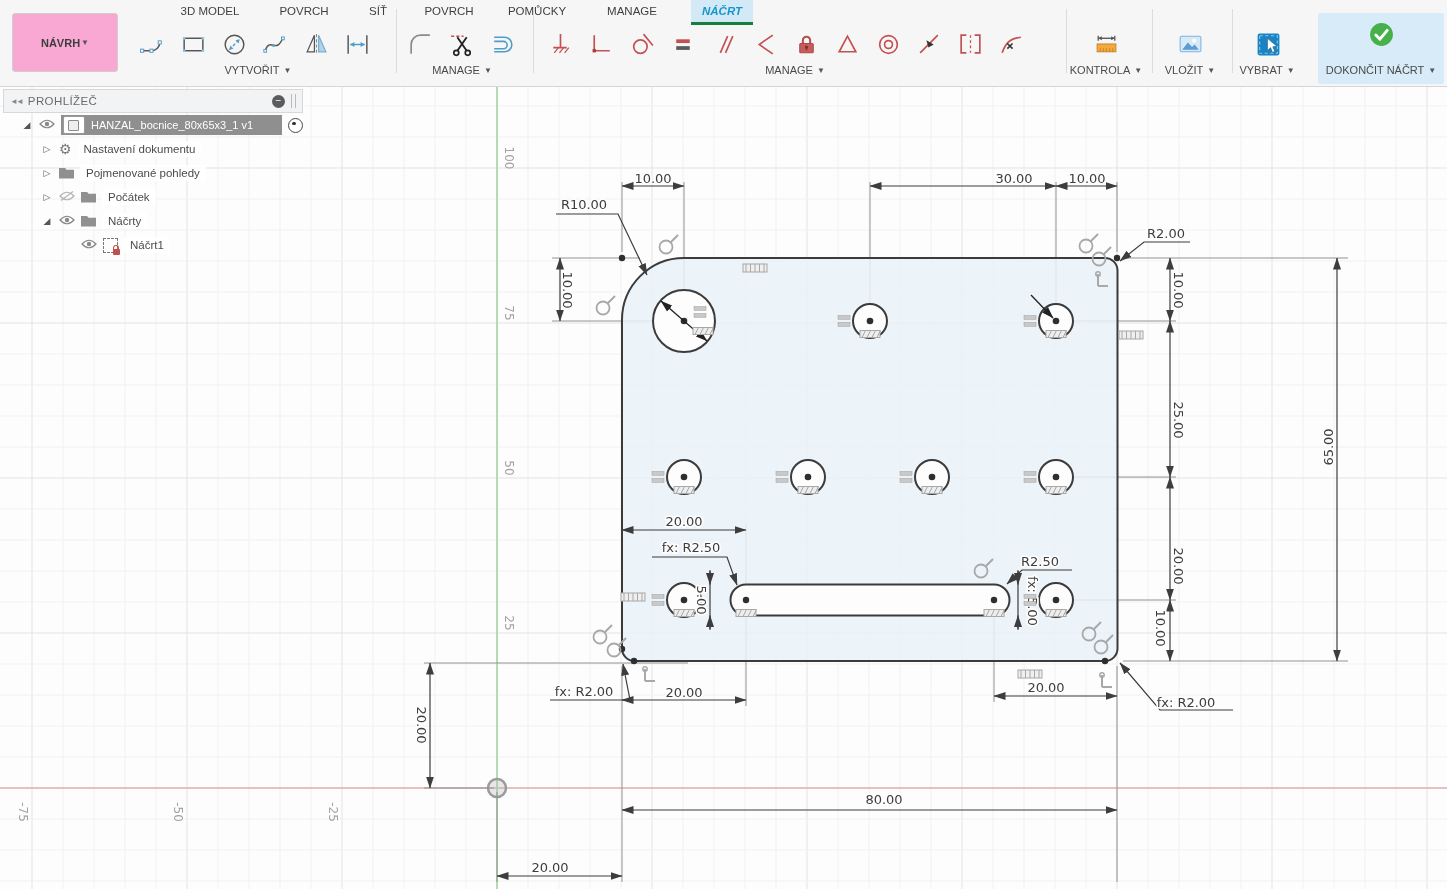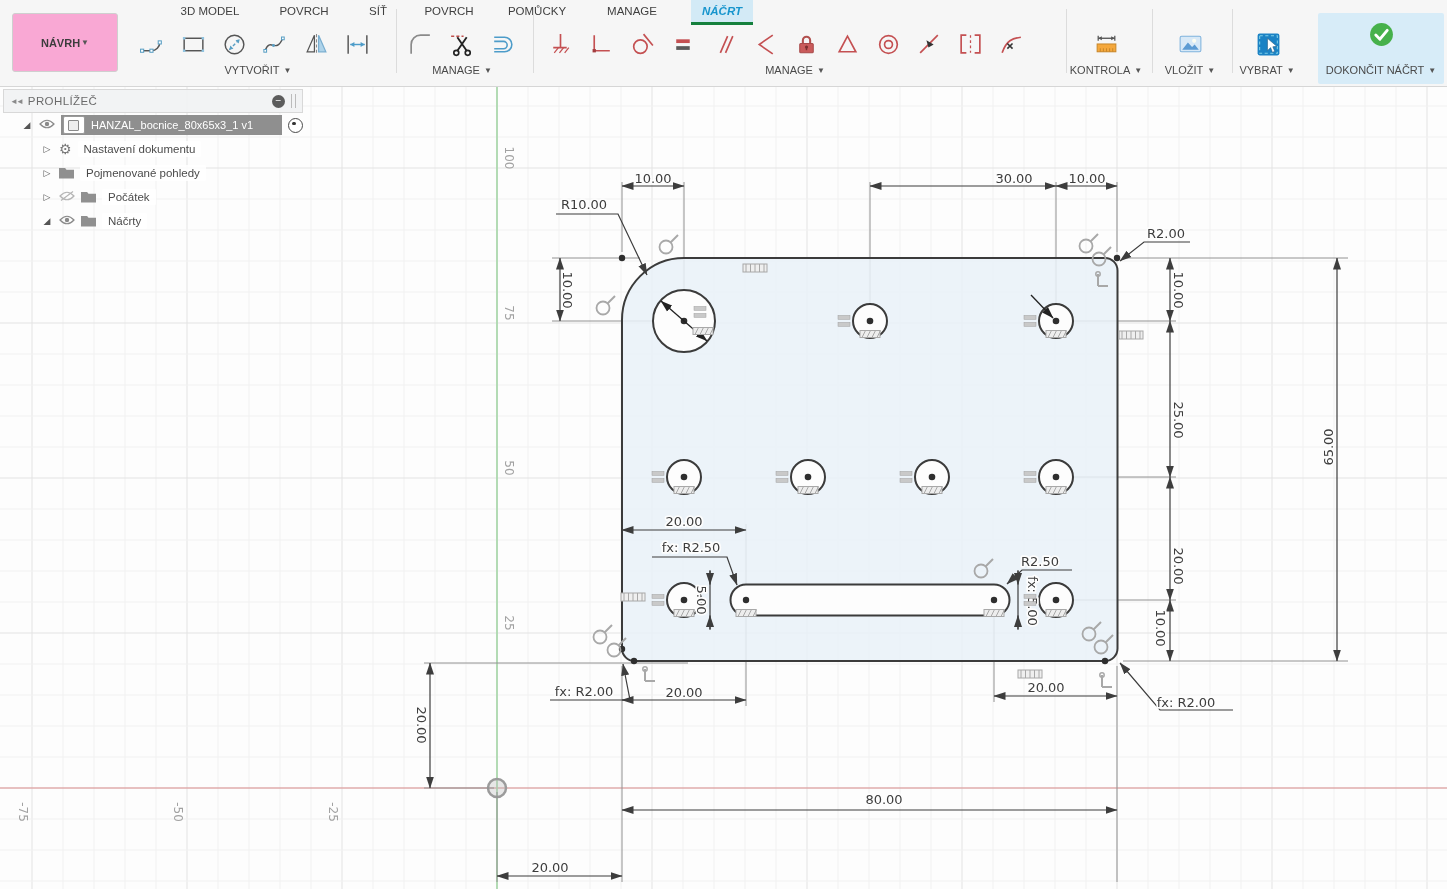--- a/index.html
+++ b/index.html
@@ -672,13 +672,21 @@
   <div class="brow" style="padding-left:38px">
     <span class="tri">◢</span>
     <span class="eye"><svg width="16" height="10" viewBox="0 0 16 10">
           <path d="M1 5 Q8 -2.5 15 5 Q8 12.5 1 5Z" fill="none" stroke="#8a8a8a" stroke-width="1.2"></path>
           <circle cx="8" cy="5" r="2.2" fill="#8a8a8a"></circle>
         </svg></span>
     <span class="foldr"></span>
     <span class="pill">Náčrty</span>
   </div>
 
+  <div class="brow" style="padding-left:78px">
+    <span class="eye"><svg width="16" height="10" viewBox="0 0 16 10">
+          <path d="M1 5 Q8 -2.5 15 5 Q8 12.5 1 5Z" fill="none" stroke="#8a8a8a" stroke-width="1.2"></path>
+          <circle cx="8" cy="5" r="2.2" fill="#8a8a8a"></circle>
+        </svg></span>
+    <span class="sketchic"></span>
+    <span class="pill">Náčrt1</span>
+  </div>
 </div>
 
 </body></html>

